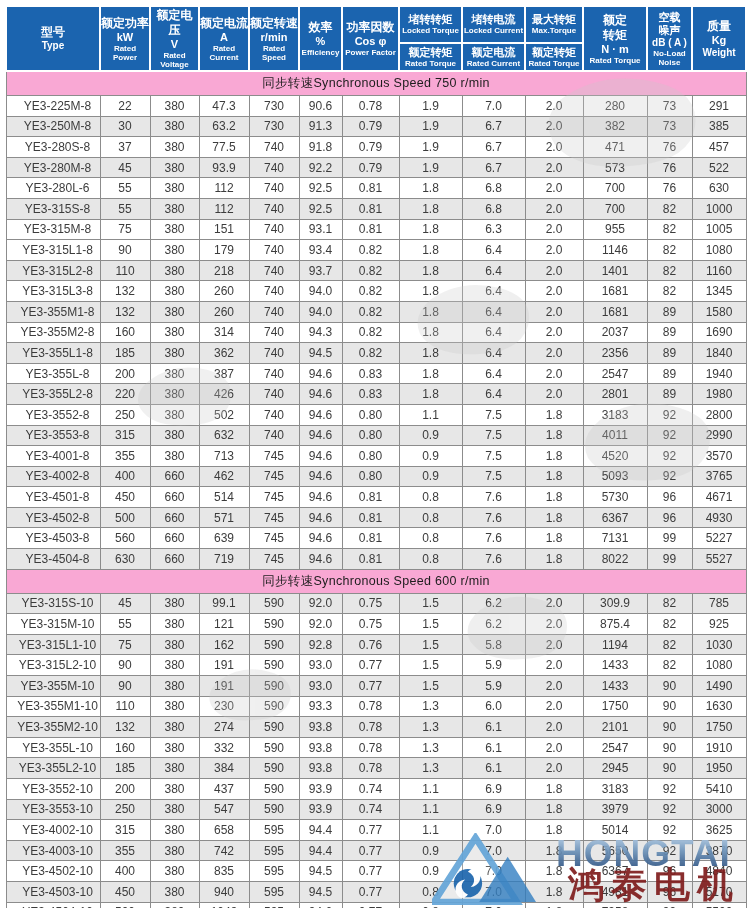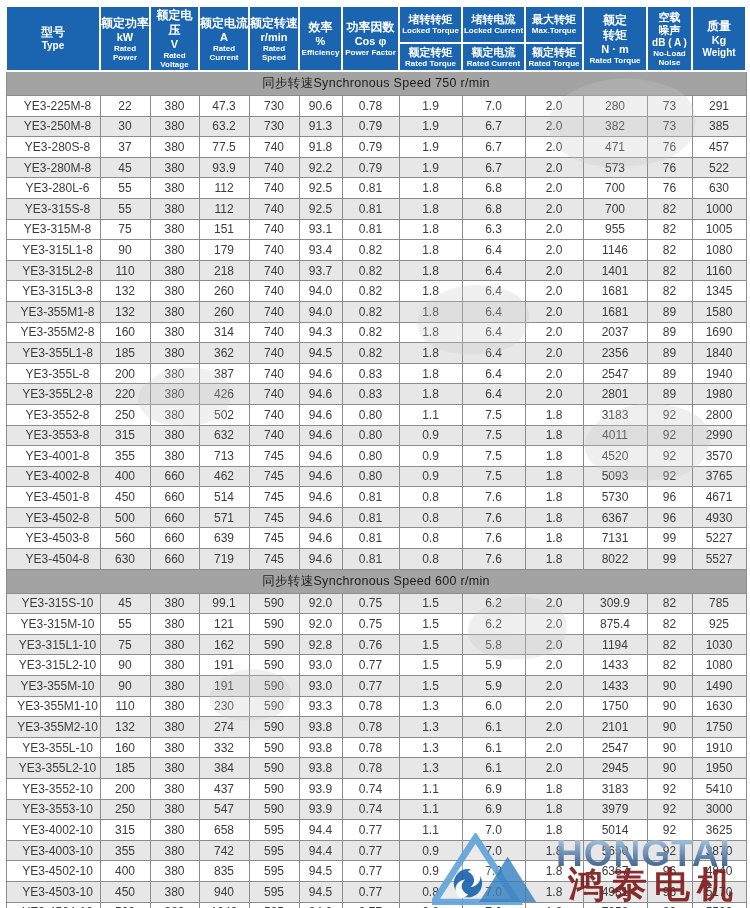--- a/index.html
+++ b/index.html
@@ -47,21 +47,21 @@
     text-align: center;
     height: 19.6px;
     padding: 0;
     white-space: nowrap;
     overflow: hidden;
   }
   tbody tr.shaded td { background: #e7e7e7; }
   tbody td.type-cell { text-align: center; padding-left: 9px; }
   tbody tr.section-row td {
     height: 23px;
-    background: #a3a3a3;
+    background: #f9a8d4;
     font-size: 12.5px;
     color: #1d1d1d;
     letter-spacing: 0.3px;
   }
   
   .map-watermark {
     position: absolute; left: 0; top: 0;
     width: 750px; height: 908px;
     z-index: 2; pointer-events: none;
   }

